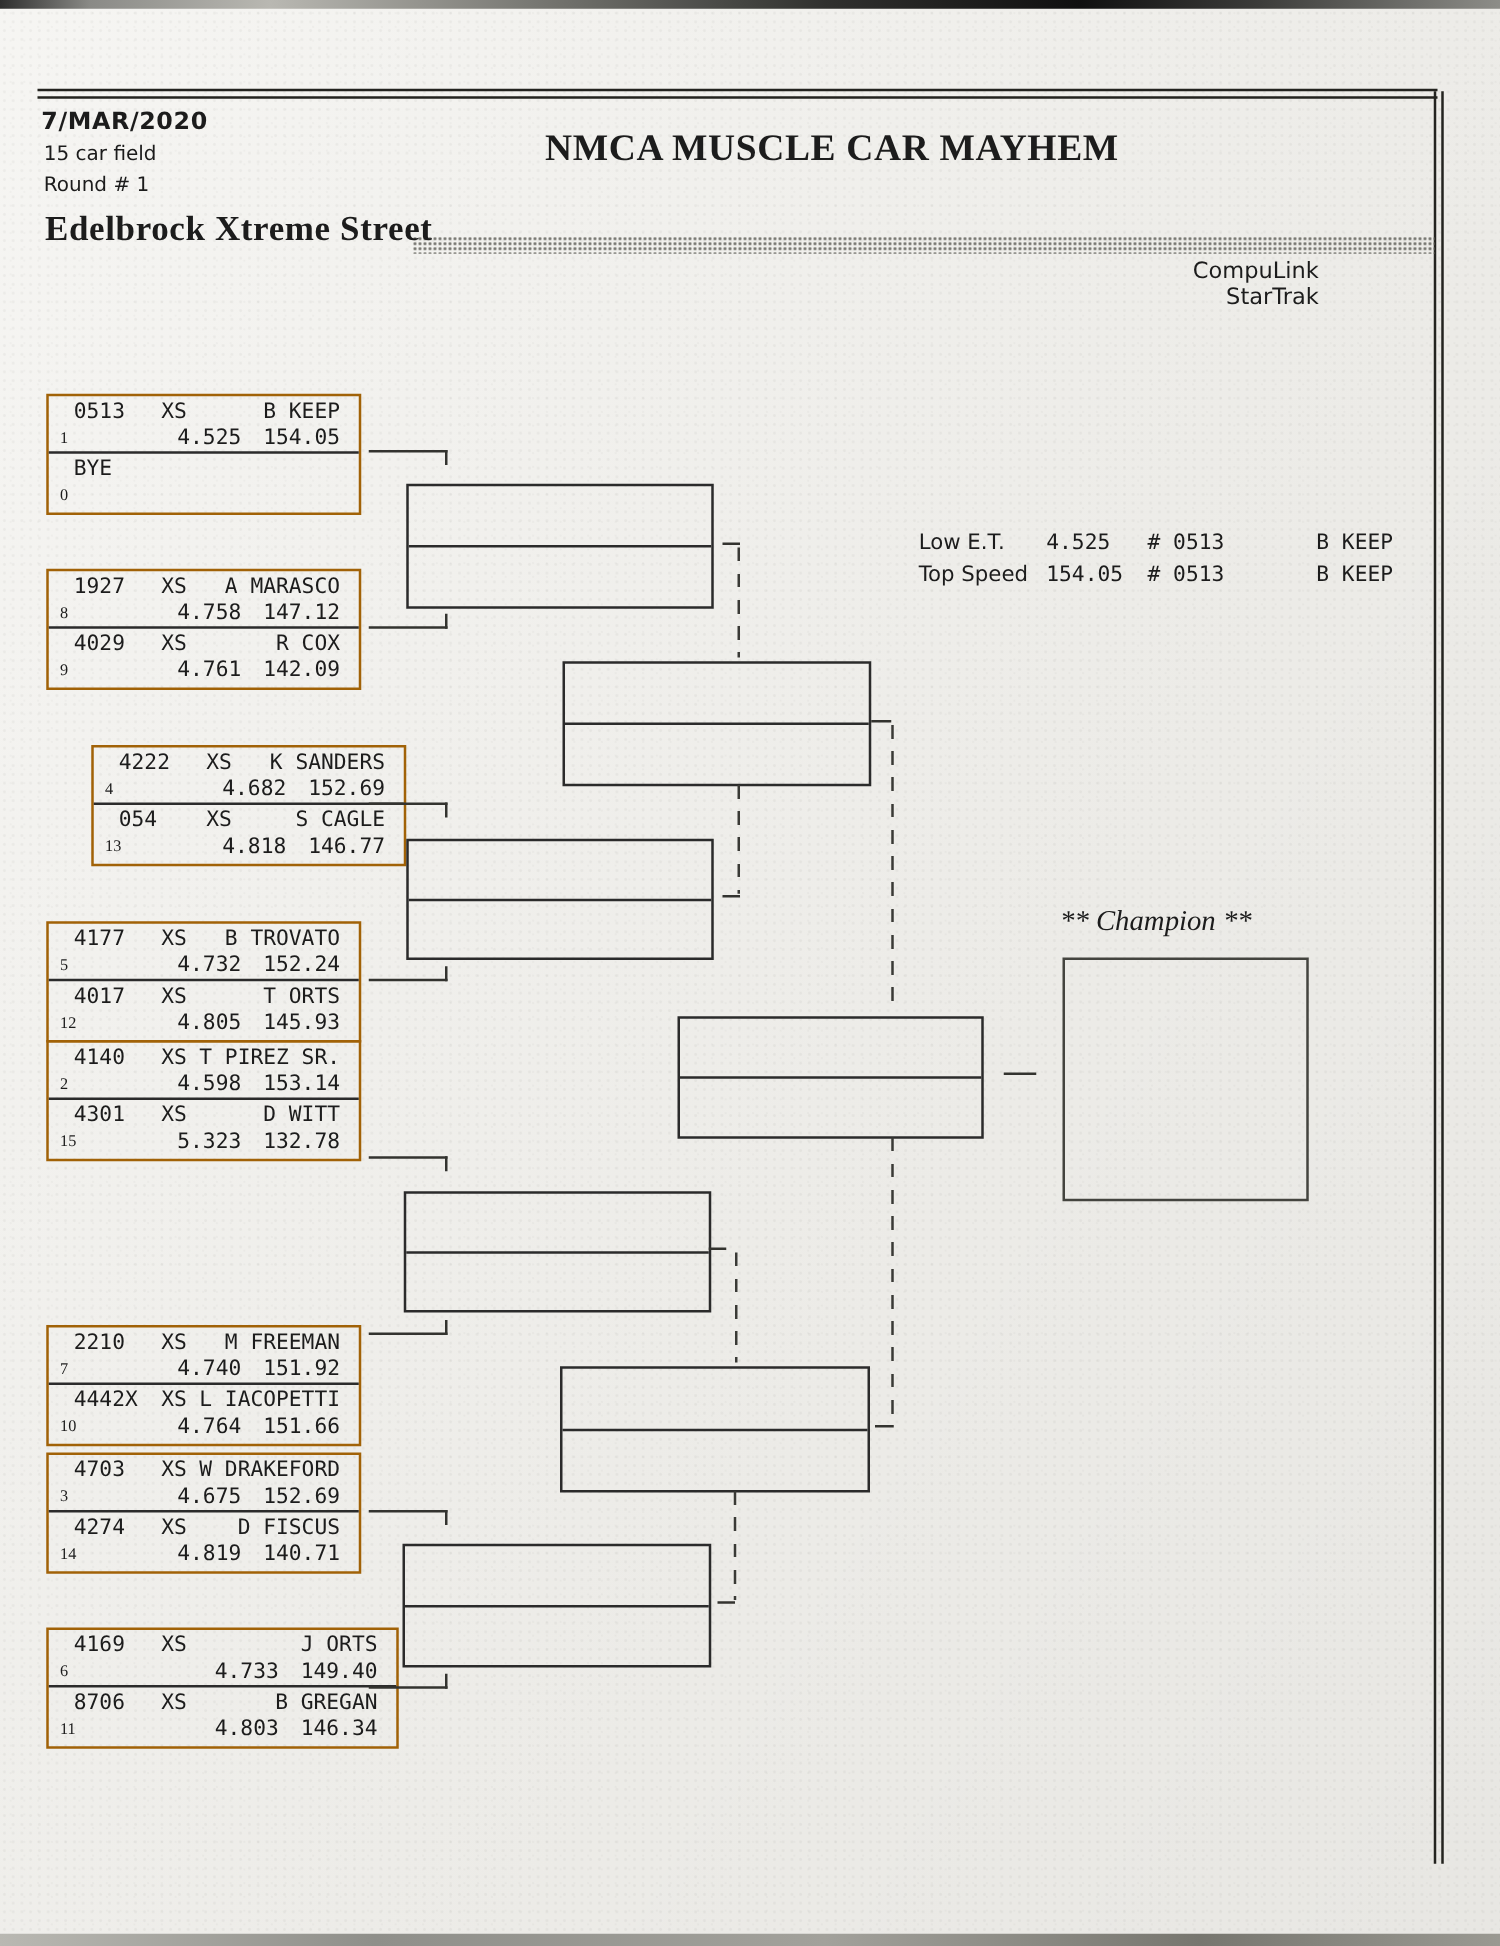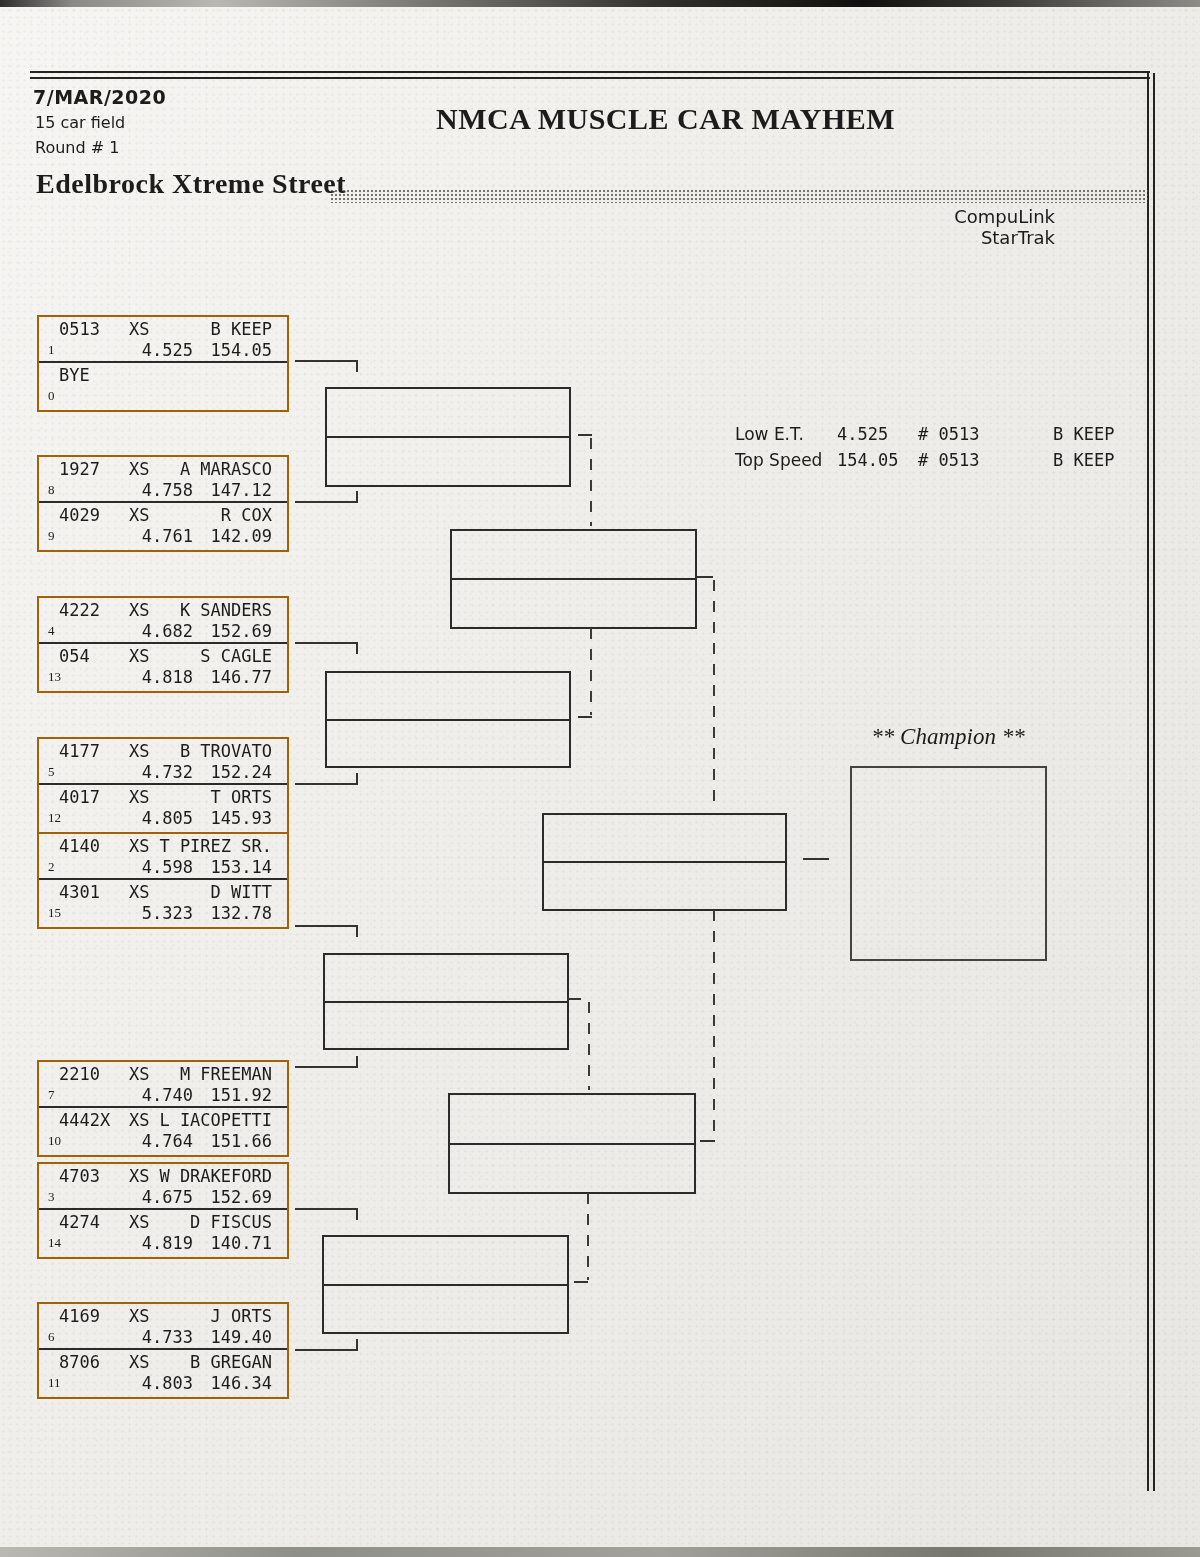--- a/index.html
+++ b/index.html
@@ -49,21 +49,21 @@
   .entry .seed{left:9px;top:25px;font-family:"Liberation Serif",serif;font-size:13px;}
   .entry .et{right:94px;top:23px;}
   .entry .spd{right:15px;top:23px;}
   
   .blank-box{border:2px solid #2b2b2b;}
   .blank-box .mid{position:absolute;left:0;right:0;top:calc(50% - 1px);height:2px;background:#2b2b2b;}
   
   .sline{background:#33332f;}
   .vdash{width:2px;background:repeating-linear-gradient(180deg,#3a3a36 0 11px,transparent 11px 21px);}
   
-  .champ-label{left:848px;top:724px;width:200px;text-align:center;font-family:"Liberation Serif",serif;font-style:italic;font-size:23px;white-space:nowrap;}
+  .champ-label{left:848px;top:724px;width:200px;font-family:"Liberation Serif",serif;font-style:italic;font-size:23px;white-space:nowrap;}
   .champ-box{left:850px;top:766px;width:193px;height:191px;border:2px solid #44443f;}
 </style>
 </head>
 <body>
 
 <div class="abs scan-top"></div>
 <div class="abs scan-bottom"></div>
 <div class="abs rule-top"></div>
 <div class="abs rule-right"></div>
 
@@ -119,21 +119,21 @@
   <div class="entry bot">
     <span class="car">4029</span>
     <span class="cls">XS</span>
     <span class="drv">R COX</span>
     <span class="seed">9</span>
     <span class="et">4.761</span>
     <span class="spd">142.09</span>
   </div>
 </div>
 
-<div class="abs pair-box" style="top:596px;">
+<div class="abs pair-box" style="top:596px;margin-left:36px;">
   <div class="entry top">
     <span class="car">4222</span>
     <span class="cls">XS</span>
     <span class="drv">K SANDERS</span>
     <span class="seed">4</span>
     <span class="et">4.682</span>
     <span class="spd">152.69</span>
   </div>
   <div class="entry bot">
     <span class="car">054</span>
@@ -214,21 +214,21 @@
   <div class="entry bot">
     <span class="car">4274</span>
     <span class="cls">XS</span>
     <span class="drv">D FISCUS</span>
     <span class="seed">14</span>
     <span class="et">4.819</span>
     <span class="spd">140.71</span>
   </div>
 </div>
 
-<div class="abs pair-box" style="top:1302px;">
+<div class="abs pair-box" style="top:1302px;padding-left:30px;">
   <div class="entry top">
     <span class="car">4169</span>
     <span class="cls">XS</span>
     <span class="drv">J ORTS</span>
     <span class="seed">6</span>
     <span class="et">4.733</span>
     <span class="spd">149.40</span>
   </div>
   <div class="entry bot">
     <span class="car">8706</span>

